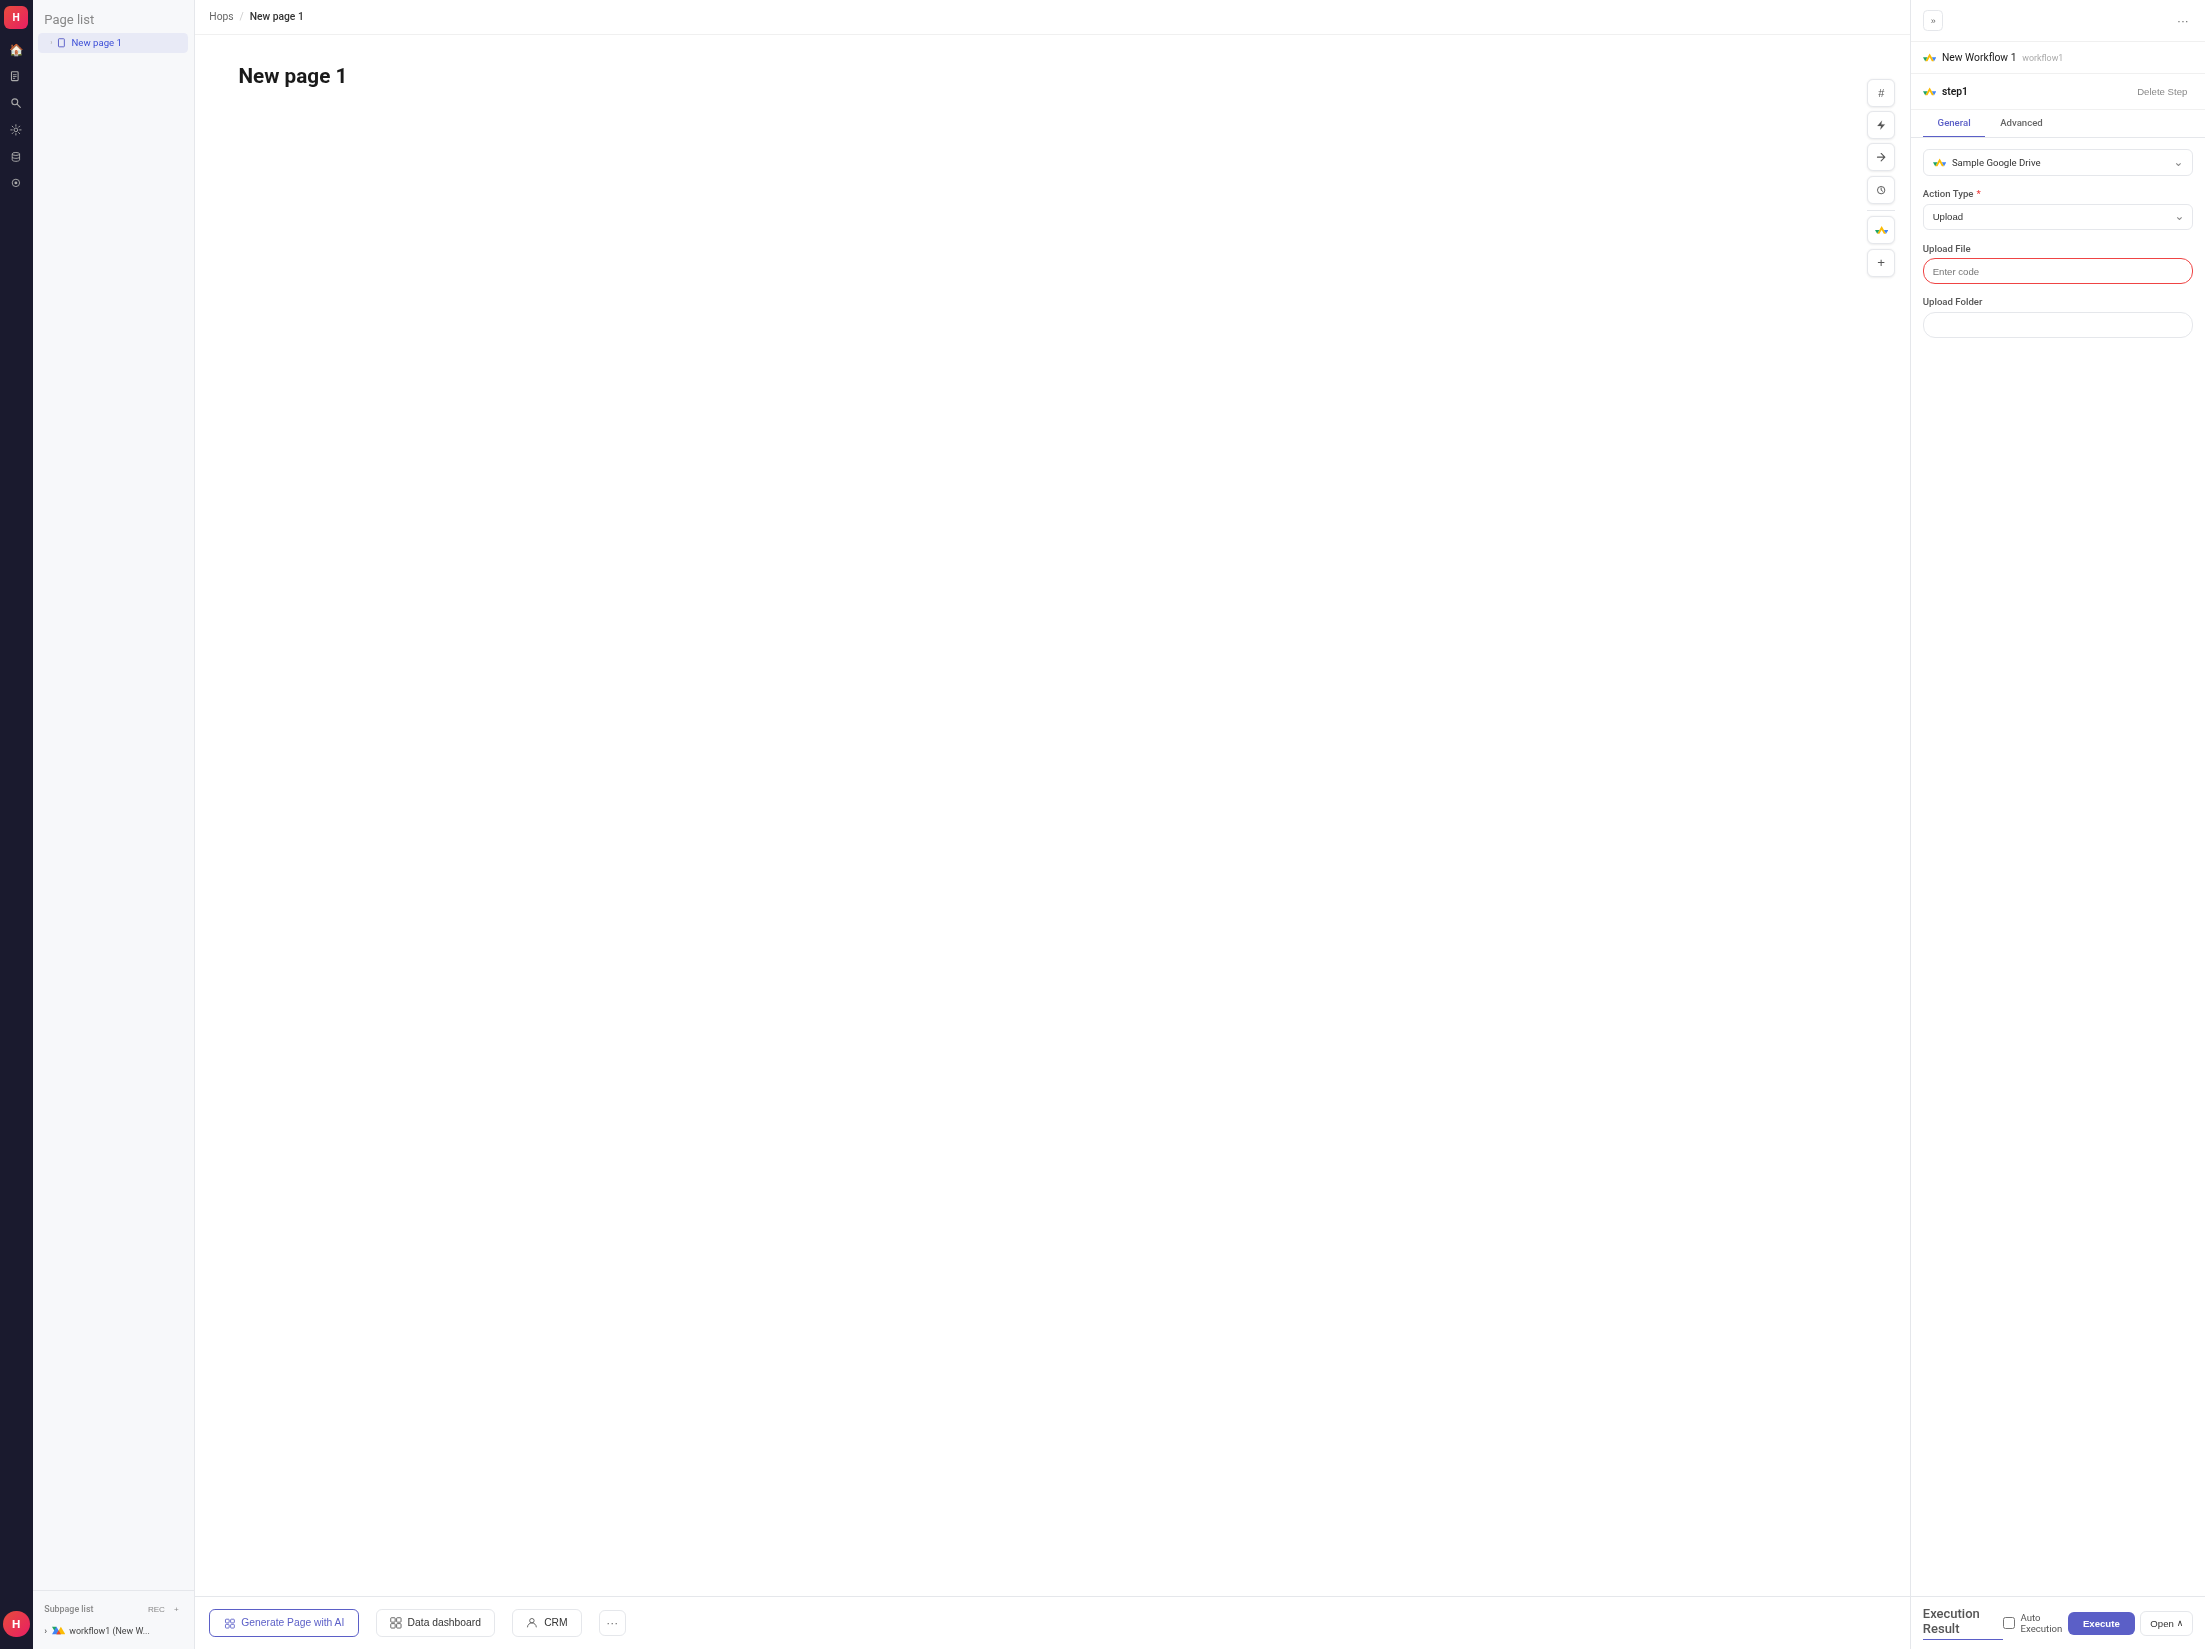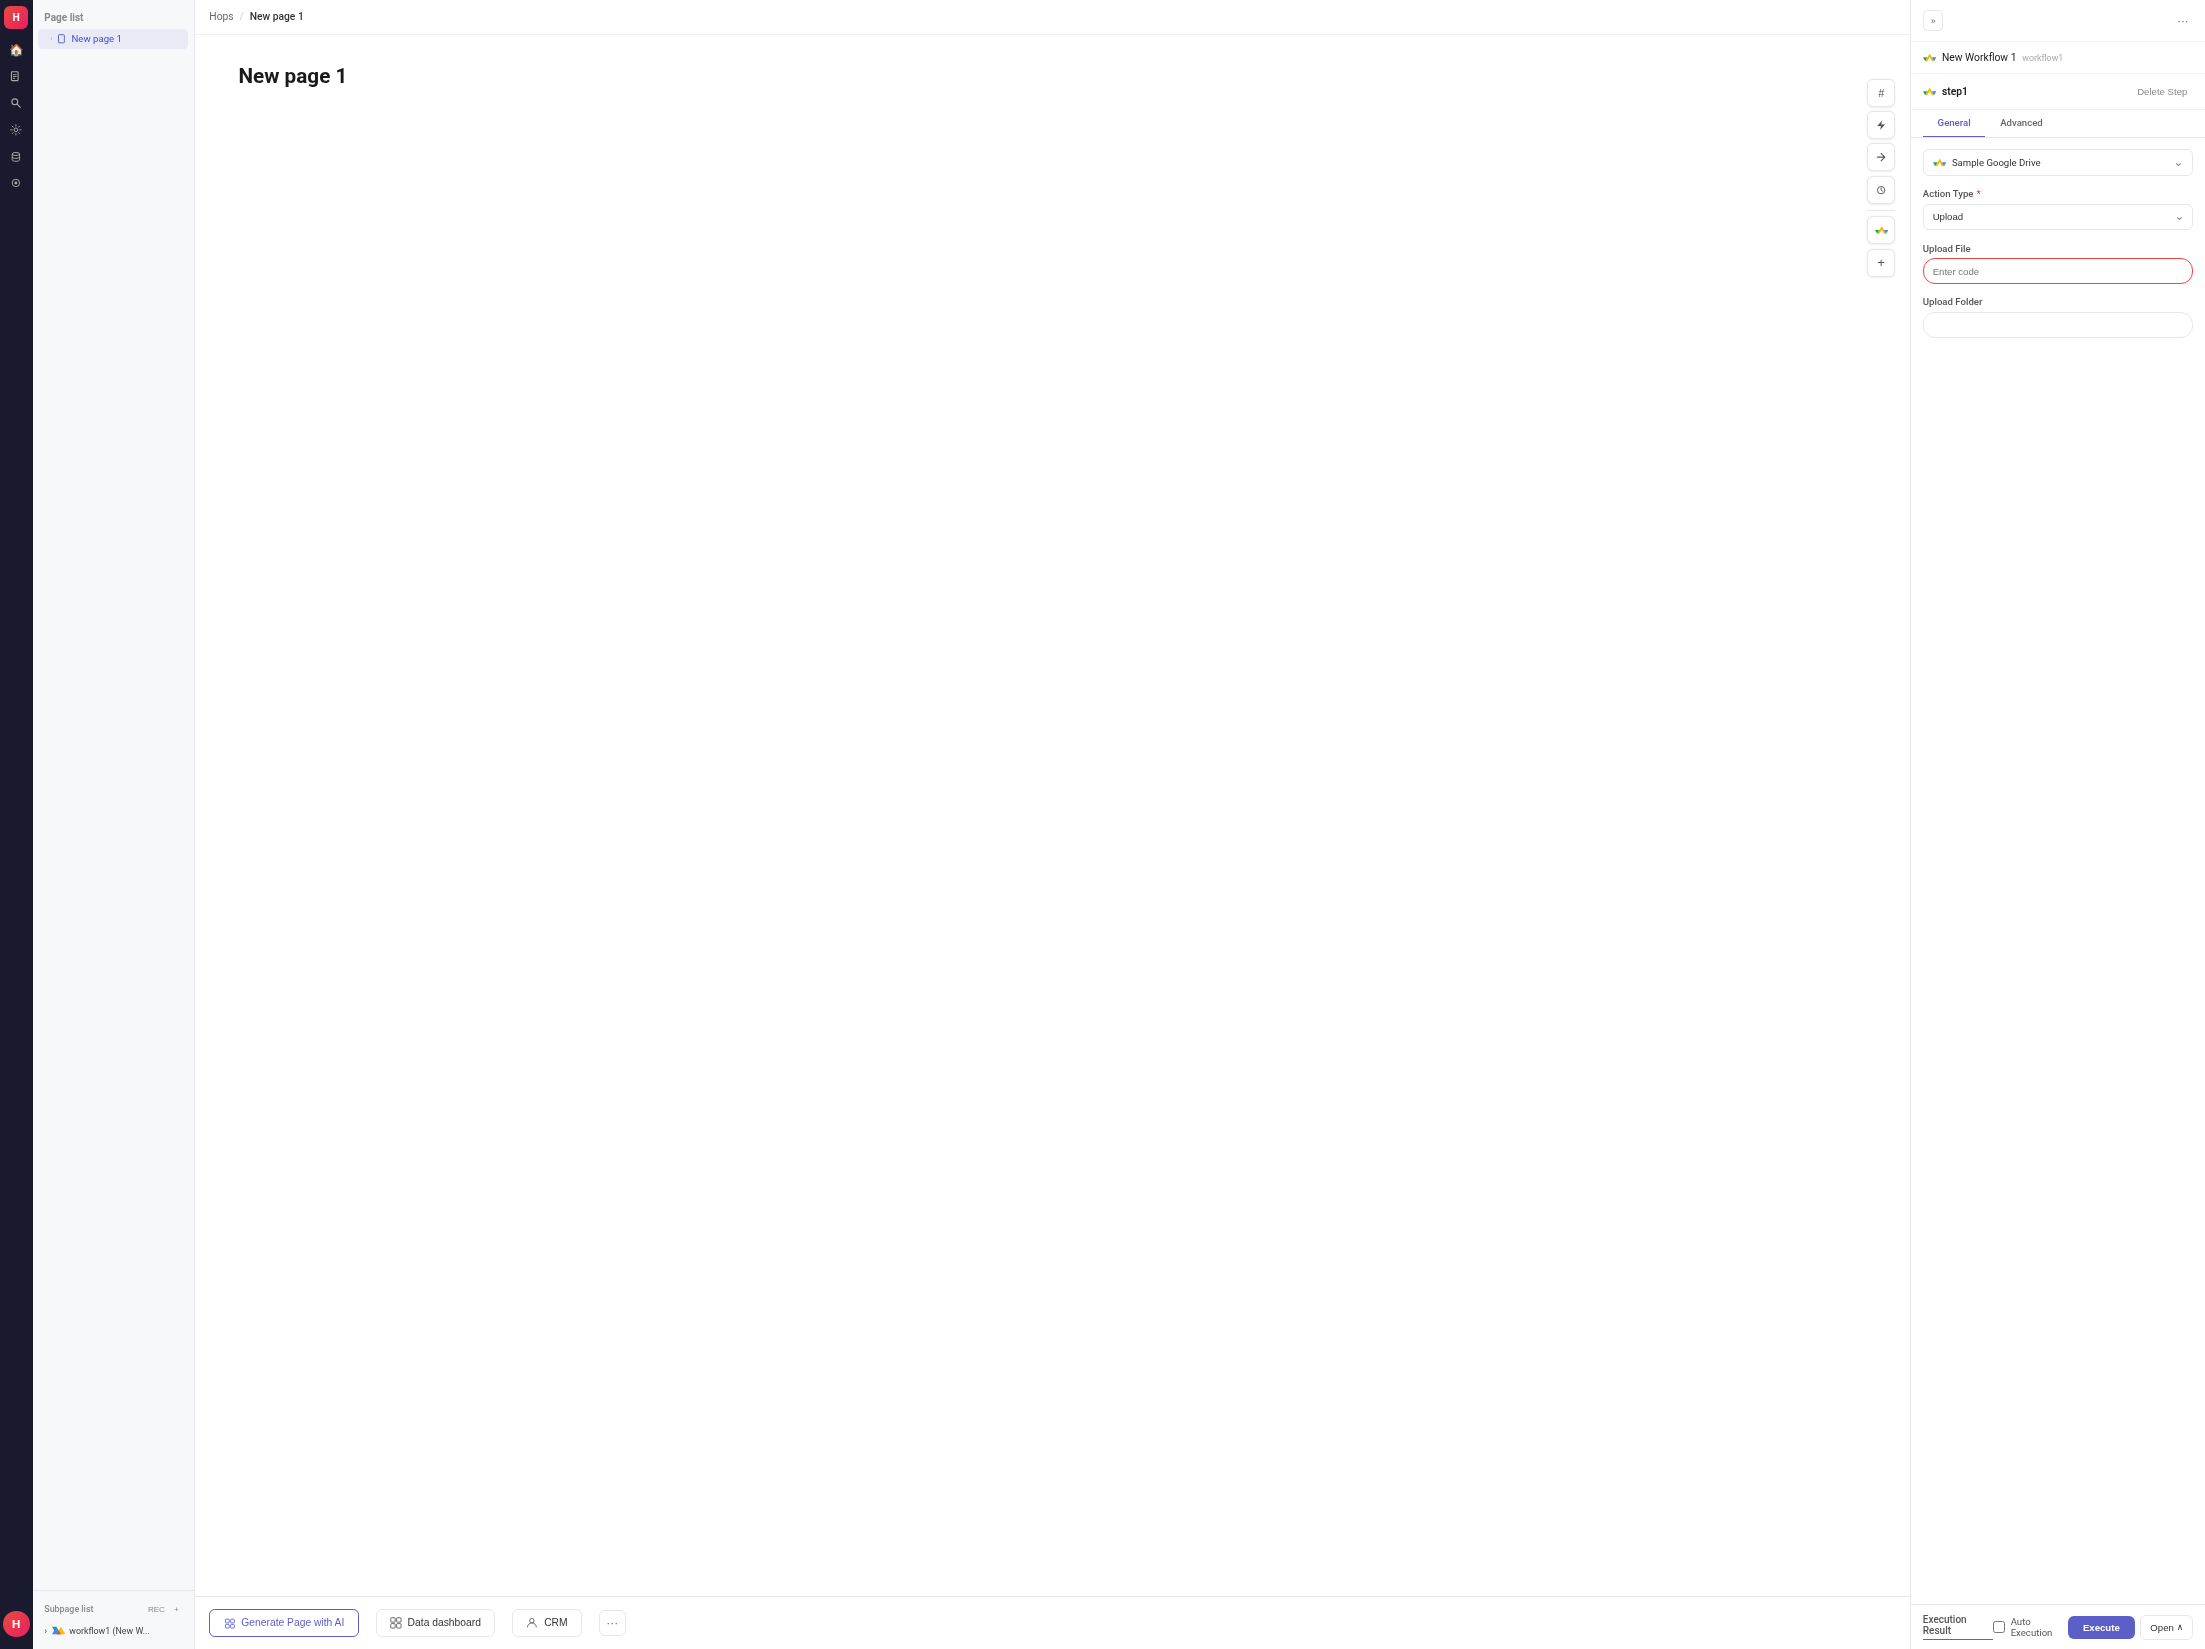--- a/index.html
+++ b/index.html
@@ -74,24 +74,24 @@
     
     .sidebar {
       width: 162px;
       background: #f7f8fa;
       border-right: 0.7px solid #e5e7eb;
       display: flex;
       flex-direction: column;
       padding: 8.9px 0;
     }
     .sidebar-section-label {
-      font-size: 10px;
+      font-size: 13px;
       color: #888;
       padding: 3px 11.8px 5.9px;
-      font-weight: 700;
+      font-weight: 400;
     }
     .sidebar-item {
       display: flex;
       align-items: center;
       gap: 4.4px;
       padding: 4.4px 11.8px;
       cursor: pointer;
       border-radius: 4.4px;
       margin: 0 5.9px;
       color: #444;
@@ -450,21 +450,21 @@
     
     .execution-bar {
       border-top: 0.7px solid #e5e7eb;
       padding: 8.9px 11.8px;
       display: flex;
       align-items: center;
       justify-content: space-between;
       background: white;
     }
     .execution-result-label {
-      font-size: 10px;
+      font-size: 13px;
       color: #555;
       font-weight: 500;
       border-bottom: 1.5px solid #5b5fc7;
       padding-bottom: 3px;
       cursor: pointer;
     }
     .auto-execution-area {
       display: flex;
       align-items: center;
       gap: 5.9px;

